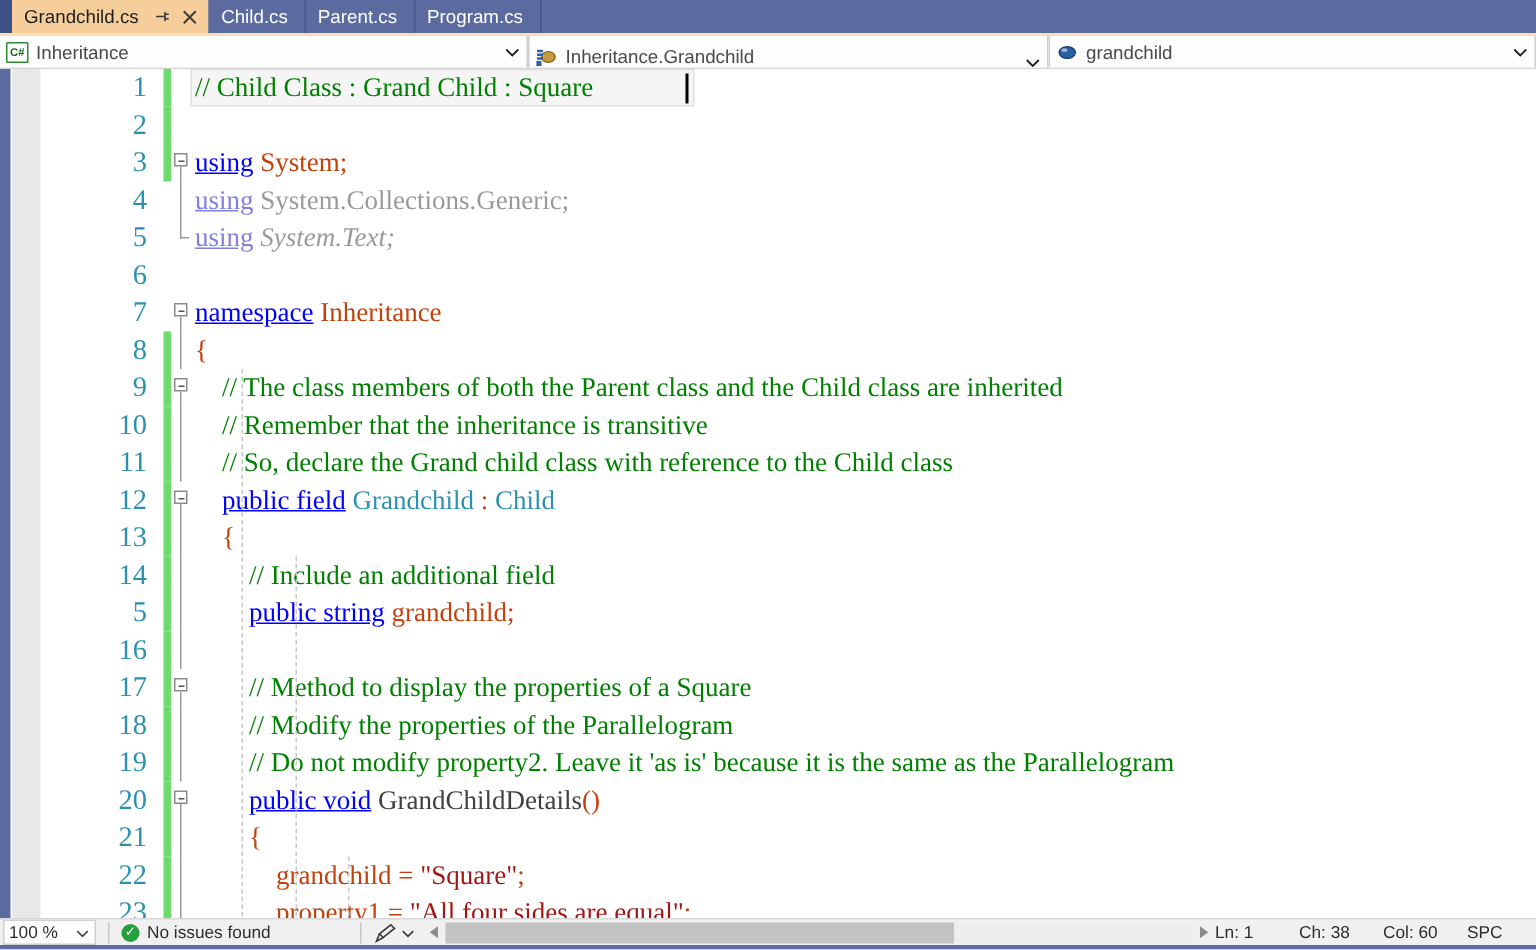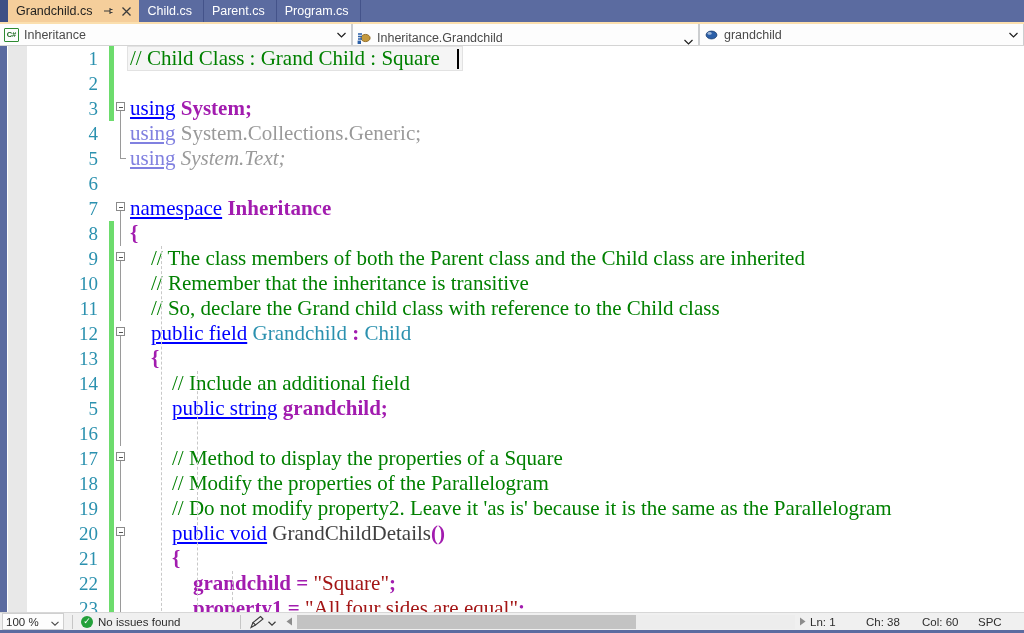--- a/index.html
+++ b/index.html
@@ -194,42 +194,42 @@
   .fold .endcap {
     position: absolute;
     left: 6px; top: 0; height: 13px; width: 6px;
     border-left: 1px solid #9a9a9a;
     border-bottom: 1px solid #9a9a9a;
   }
 
   .codetext {
     flex: 1 1 auto;
     font-family: "Liberation Serif", serif;
-    font-size: 21px;
+    font-size: 18px;
     line-height: 25px;
     color: #000000;
     position: relative;
     padding-left: 2px;
   }
 
   
   .guide {
     position: absolute;
     width: 1px;
     border-left: 1px dashed #c8c8c8;
     top: 0;
   }
 
   
   .kw  { color: #0000ff; text-decoration: underline; }
   .cmt { color: #008000; }
   .typ { color: #2b91af; }
   .str { color: #a31515; }
   .mth { color: #404040; }
-  .plain { color: #a21caf; font-weight: bold; }
+  .plain { color: #c2410c; }
 
   .curline {
     position: absolute;
     height: 25px;
     background: #f5f5f5;
     border: 1px solid #e2e2e2;
     z-index: 0;
   }
   .caret {
     position: absolute;

